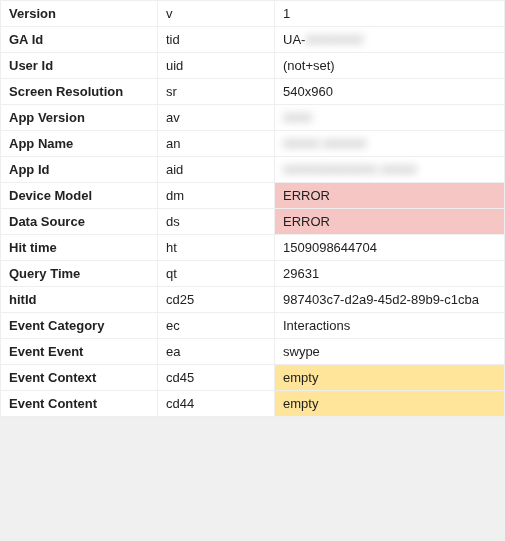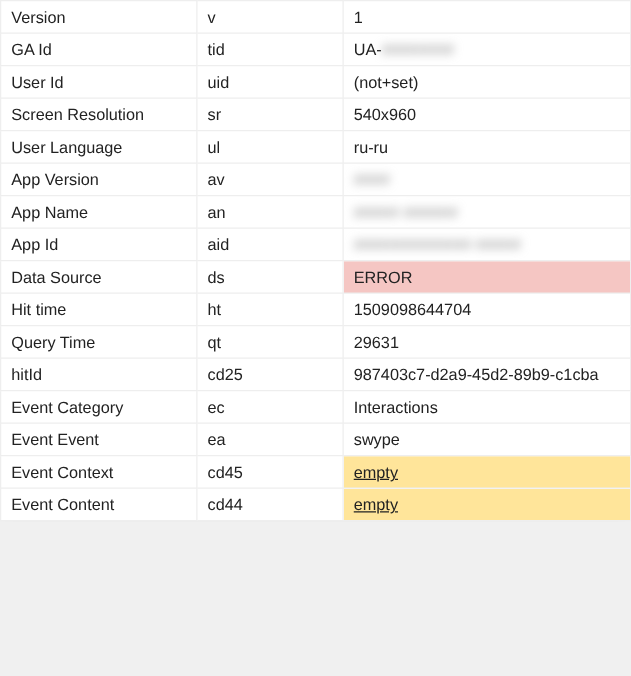--- a/index.html
+++ b/index.html
@@ -21,34 +21,34 @@
       color: #222;
     }
     td {
       border: 1px solid #eeeeee;
       padding: 4px 8px;
       height: 17px;
       vertical-align: middle;
     }
     td:nth-child(1) {
       width: 140px;
+      font-weight: bold;
     }
     td:nth-child(2) {
       width: 100px;
     }
     td:nth-child(3) {
       white-space: nowrap;
       overflow: hidden;
     }
     tr.error td:nth-child(3) {
       background-color: #f5c6c3;
     }
     tr.warning td:nth-child(3) {
       background-color: #ffe59a;
-      text-decoration: underline;
     }
     .blurred {
       filter: blur(4px);
       color: #888;
       display: inline-block;
       user-select: none;
     }
   </style>
 </head>
 <body>
@@ -70,38 +70,38 @@
           <td>User Id</td>
           <td>uid</td>
           <td><span>(not+set)</span></td>
         </tr>
         <tr>
           <td>Screen Resolution</td>
           <td>sr</td>
           <td><span>540x960</span></td>
         </tr>
         <tr>
-          <td>User Language</td>
-          <td>ul</td>
-          <td><span>ru-ru</span></td>
-        </tr>
-        <tr>
           <td>App Version</td>
           <td>av</td>
           <td><span></span><span class="blurred">####</span></td>
         </tr>
         <tr>
           <td>App Name</td>
           <td>an</td>
           <td><span></span><span class="blurred">##### ######</span></td>
         </tr>
         <tr>
           <td>App Id</td>
           <td>aid</td>
           <td><span></span><span class="blurred">############# #####</span></td>
+        </tr>
+        <tr class="error">
+          <td>Device Model</td>
+          <td>dm</td>
+          <td><span>ERROR</span></td>
         </tr>
         <tr class="error">
           <td>Data Source</td>
           <td>ds</td>
           <td><span>ERROR</span></td>
         </tr>
         <tr>
           <td>Hit time</td>
           <td>ht</td>
           <td><span>1509098644704</span></td>

